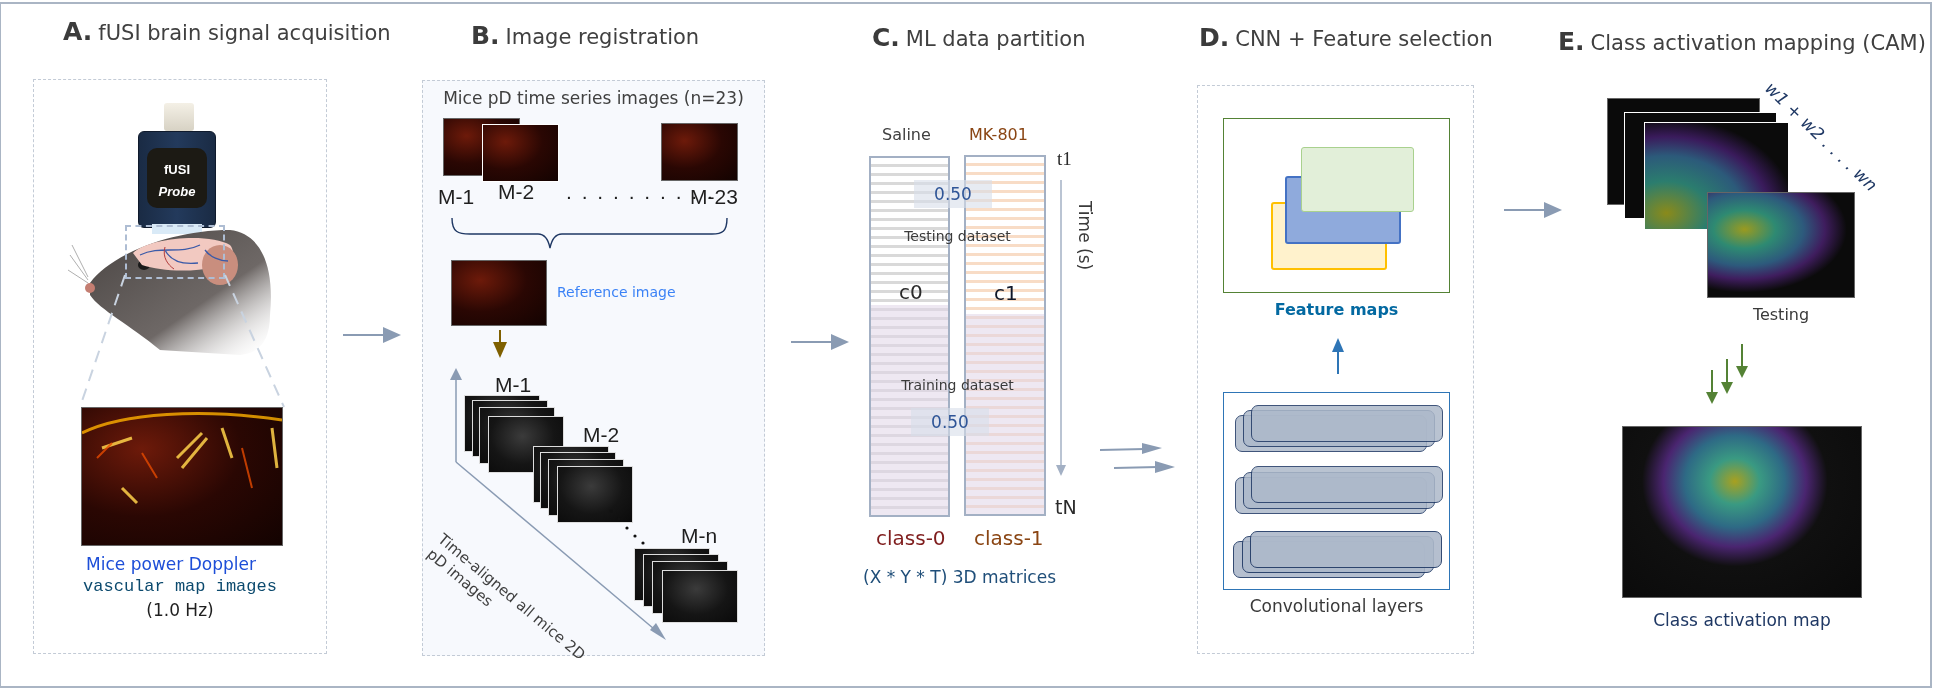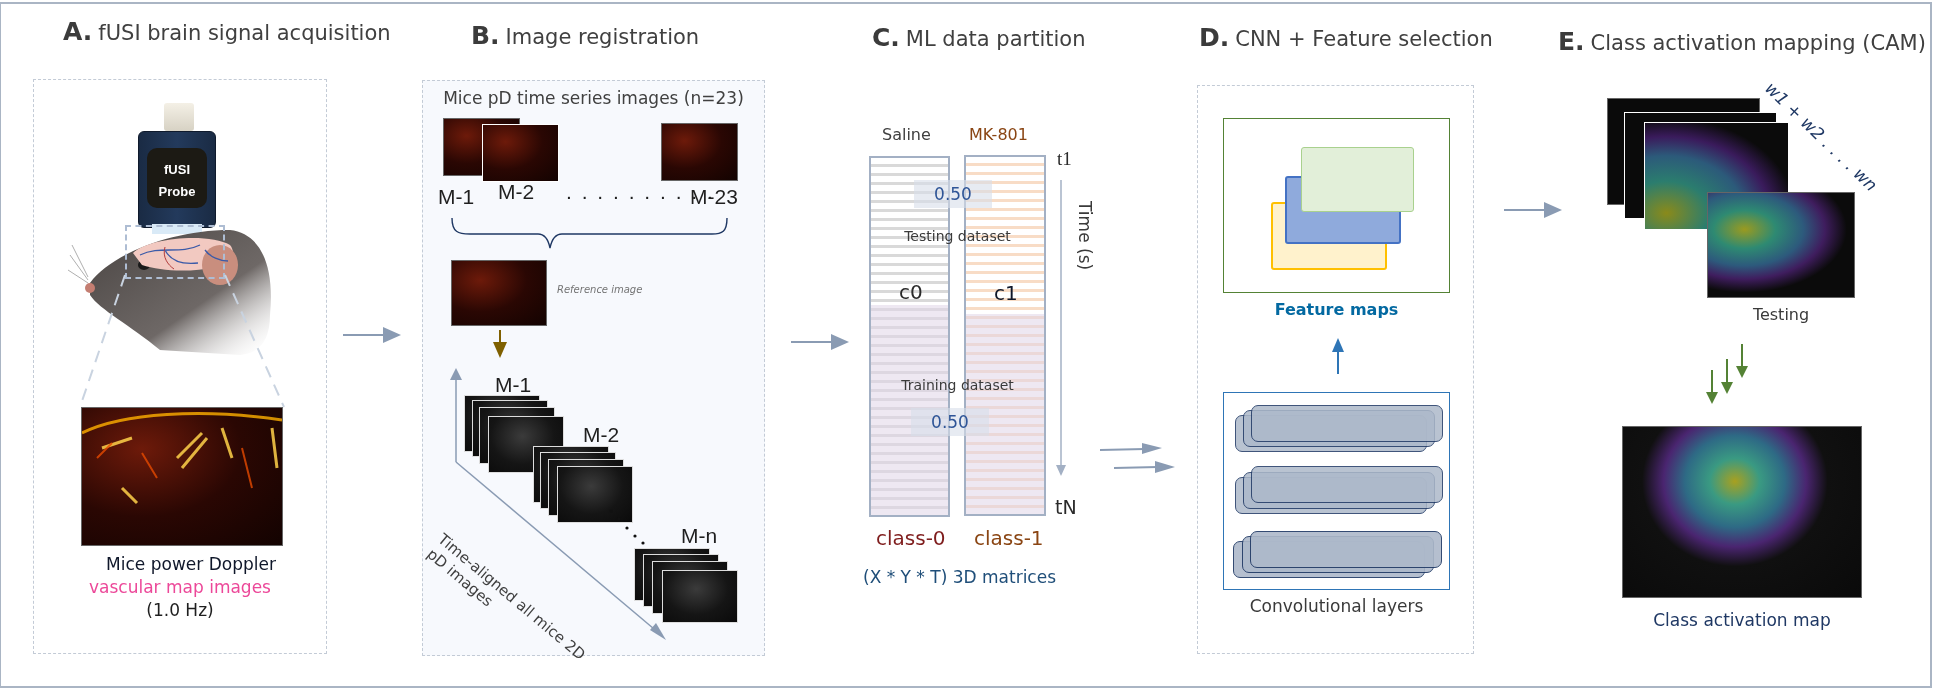--- a/index.html
+++ b/index.html
@@ -31,21 +31,21 @@
 
 <div class="title" style="left:40px; top:17px;margin-left:23px;">
   <b>A.</b><span>fUSI brain signal acquisition</span>
 </div>
 <div class="dash-box" style="left:33px; top:79px; width:294px; height:575px;"></div>
 
 <div class="abs" style="left:164px; top:103px; width:30px; height:28px; background:linear-gradient(#f4f0e6,#d7d2c4); border-radius:3px;"></div>
 <div class="abs" style="left:138px; top:131px; width:76px; height:95px; background:linear-gradient(90deg,#1a2b44,#233a5c 50%,#1a2b44); border-radius:6px; border:1px solid #0f1a2c;">
   <div class="abs" style="left:8px; top:16px; width:60px; height:60px; background:#1c1a14; border-radius:10px;"></div>
   <div class="txt center" style="left:0; width:76px; top:30px; color:#fff; font-family:'Liberation Sans',sans-serif; font-weight:bold; font-size:13px;">fUSI</div>
-  <div class="txt center" style="left:0; width:76px; top:52px; color:#fff; font-family:'Liberation Sans',sans-serif; font-weight:bold; font-size:13px;">Probe</div>
+  <div class="txt center" style="left:0; width:76px; top:52px; color:#fff; font-family:'Liberation Sans',sans-serif; font-weight:bold; font-size:13px;font-style:italic;">Probe</div>
 </div>
 <div class="abs" style="left:152px; top:224px; width:50px; height:10px; background:#d9eaf7;"></div>
 
 <svg style="left:70px; top:225px;" width="230" height="130">
   <defs>
     <linearGradient id="mg" x1="0" y1="0" x2="1" y2="1">
       <stop offset="0" stop-color="#4a4543"></stop>
         <stop offset="0.6" stop-color="#6e6866"></stop>
         <stop offset="1" stop-color="#ffffff" stop-opacity="0"></stop>
     </linearGradient>
@@ -64,22 +64,22 @@
   <line x1="45" y1="0" x2="0" y2="132" stroke="#c9d3e0" stroke-width="2" stroke-dasharray="12,8"></line>
   <line x1="145" y1="0" x2="204" y2="132" stroke="#c9d3e0" stroke-width="2" stroke-dasharray="12,8"></line>
 </svg>
 <div class="img-dark img-red" style="left:81px; top:407px; width:202px; height:139px;">
   <svg style="left:0; top:0;" width="202" height="139">
     <path d="M0,25 C40,5 120,0 200,12" stroke="#ffb000" stroke-width="3" fill="none" opacity="0.8"></path>
     <path d="M20,40 L50,30 M40,80 L55,95 M100,60 L125,30 M95,50 L120,25 M140,20 L150,50 M190,20 L195,60" stroke="#ffd24a" stroke-width="3" opacity="0.85"></path>
     <path d="M15,50 L30,35 M60,45 L75,70 M160,40 L170,80" stroke="#e64a00" stroke-width="2" opacity="0.8"></path>
   </svg>
 </div>
-<div class="txt center" style="left:44px; width:294px; top:554px; font-size:17px; color:#0f172a;">Mice power Doppler</div>
-<div class="txt center" style="left:33px; width:294px; top:577px; font-size:17px; color:#ec4899;">vascular map images</div>
+<div class="txt center" style="left:24px; width:294px; top:554px; font-size:17px; color:#1d4ed8;">Mice power Doppler</div>
+<div class="txt center" style="left:33px; width:294px; top:577px; font-size:17px; color:#0c4a6e;font-family:Liberation Mono, monospace;">vascular map images</div>
 <div class="txt center" style="left:33px; width:294px; top:600px; font-size:17px; color:#1f1f1f;">(1.0 Hz)</div>
 
 <svg style="left:343px; top:325px;" width="60" height="20">
   <line x1="0" y1="10" x2="42" y2="10" stroke="#8a9bb3" stroke-width="2"></line>
   <polygon points="40,2 58,10 40,18" fill="#8a9bb3"></polygon>
 </svg>
 
 <div class="title" style="left:471px; top:21px;">
   <b>B.</b><span>Image registration</span>
 </div>
@@ -92,21 +92,21 @@
 
 <div class="txt lbl-m" style="left:438px; top:185px;">M-1</div>
 <div class="txt lbl-m" style="left:498px; top:180px;">M-2</div>
 <div class="txt lbl-m" style="left:566px; top:180px; letter-spacing:2px;">. . . . . . . . . .</div>
 <div class="txt lbl-m" style="left:690px; top:185px;">M-23</div>
 
 <svg style="left:450px; top:216px;" width="280" height="35">
   <path d="M2,2 C2,16 8,18 20,18 L88,18 C94,18 98,22 100,32 C102,22 106,18 112,18 L262,18 C272,18 277,16 277,2" stroke="#1f3864" stroke-width="1.4" fill="none"></path>
 </svg>
 <div class="img-dark img-red" style="left:451px; top:260px; width:96px; height:66px;"></div>
-<div class="txt" style="left:557px; top:284px; font-size:10px; color:#737373;font-style:italic;">Reference image</div>
+<div class="txt" style="left:557px; top:284px; font-size:14px; color:#3b82f6;">Reference image</div>
 <svg style="left:493px; top:330px;" width="14" height="30">
   <line x1="7" y1="0" x2="7" y2="16" stroke="#7f6000" stroke-width="2"></line>
   <polygon points="0,12 14,12 7,28" fill="#7f6000"></polygon>
 </svg>
 
 <svg style="left:450px; top:368px;" width="230" height="275">
   <line x1="6" y1="94" x2="6" y2="8" stroke="#8a9bb3" stroke-width="1.5"></line>
   <polygon points="0,12 6,0 12,12" fill="#8a9bb3"></polygon>
   <line x1="6" y1="94" x2="210" y2="266" stroke="#8a9bb3" stroke-width="1.5"></line>
   <polygon points="200,262 216,272 206,255" fill="#8a9bb3"></polygon>

